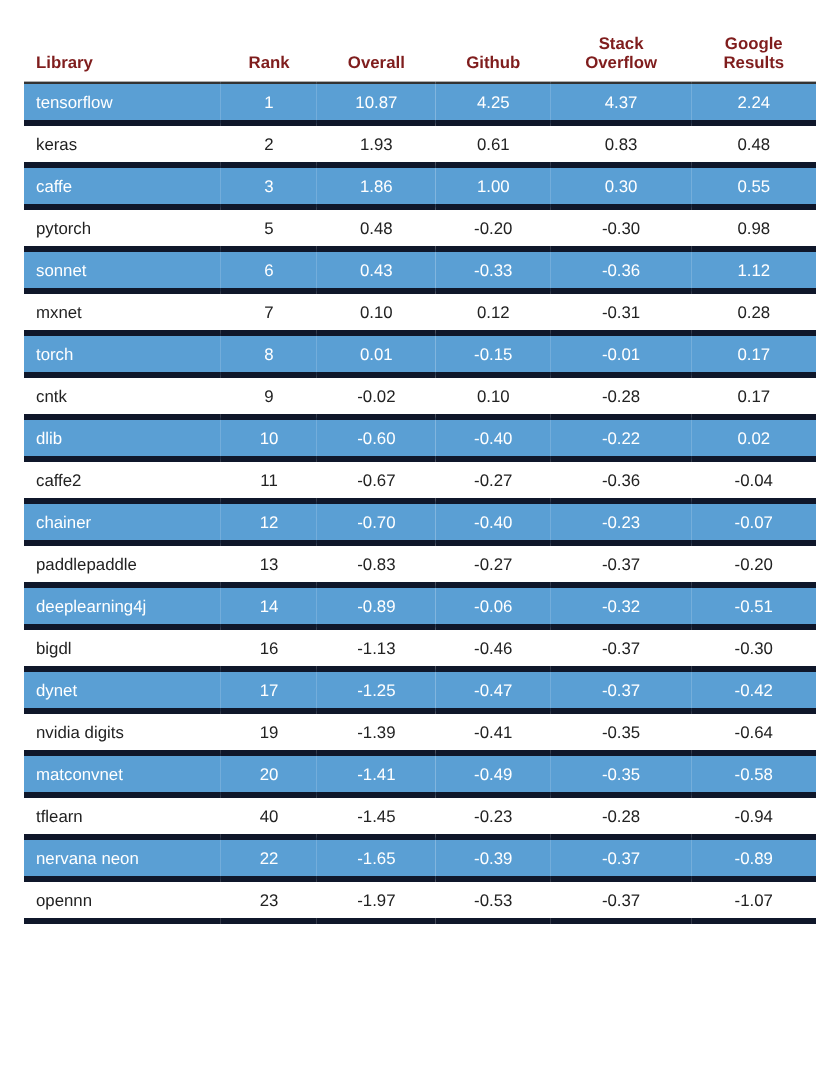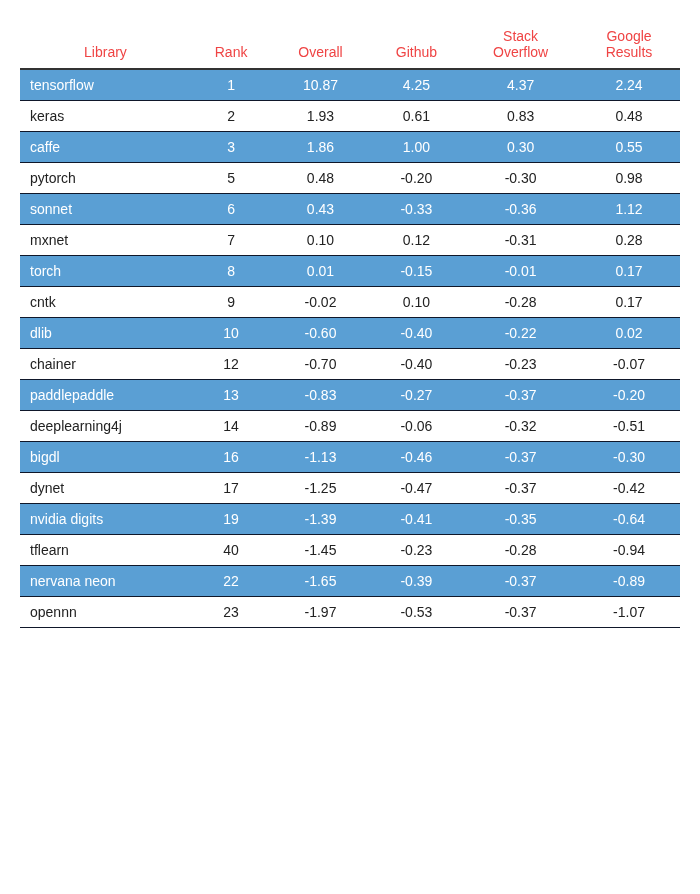--- a/index.html
+++ b/index.html
@@ -18,32 +18,32 @@
       width: 660px;
     }
     table {
       width: 100%;
       border-collapse: collapse;
     }
     thead tr {
       background: #fff;
     }
     thead th {
-      font-weight: normal;
+      font-weight: bold;
       padding: 8px 10px;
       text-align: center;
       vertical-align: bottom;
       border-bottom: 2px solid #333;
-      color: #ef4444;
+      color: #7f1d1d;
     }
     thead th.col-library {
-      text-align: center;
+      text-align: left;
     }
     tbody tr {
-      border-bottom: 1px solid #0f172a;
+      border-bottom: 5px solid #0f172a;
     }
     tbody tr:nth-child(odd) {
       background-color: #5a9fd4;
       color: #fff;
     }
     tbody tr:nth-child(even) {
       background-color: #fff;
       color: #222;
     }
     tbody td {
@@ -140,20 +140,28 @@
         </tr>
         <tr>
           <td class="col-library">dlib</td>
           <td>10</td>
           <td>-0.60</td>
           <td>-0.40</td>
           <td>-0.22</td>
           <td>0.02</td>
         </tr>
         <tr>
+          <td class="col-library">caffe2</td>
+          <td>11</td>
+          <td>-0.67</td>
+          <td>-0.27</td>
+          <td>-0.36</td>
+          <td>-0.04</td>
+        </tr>
+        <tr>
           <td class="col-library">chainer</td>
           <td>12</td>
           <td>-0.70</td>
           <td>-0.40</td>
           <td>-0.23</td>
           <td>-0.07</td>
         </tr>
         <tr>
           <td class="col-library">paddlepaddle</td>
           <td>13</td>
@@ -188,20 +196,28 @@
         </tr>
         <tr>
           <td class="col-library">nvidia digits</td>
           <td>19</td>
           <td>-1.39</td>
           <td>-0.41</td>
           <td>-0.35</td>
           <td>-0.64</td>
         </tr>
         <tr>
+          <td class="col-library">matconvnet</td>
+          <td>20</td>
+          <td>-1.41</td>
+          <td>-0.49</td>
+          <td>-0.35</td>
+          <td>-0.58</td>
+        </tr>
+        <tr>
           <td class="col-library">tflearn</td>
           <td>40</td>
           <td>-1.45</td>
           <td>-0.23</td>
           <td>-0.28</td>
           <td>-0.94</td>
         </tr>
         <tr>
           <td class="col-library">nervana neon</td>
           <td>22</td>

